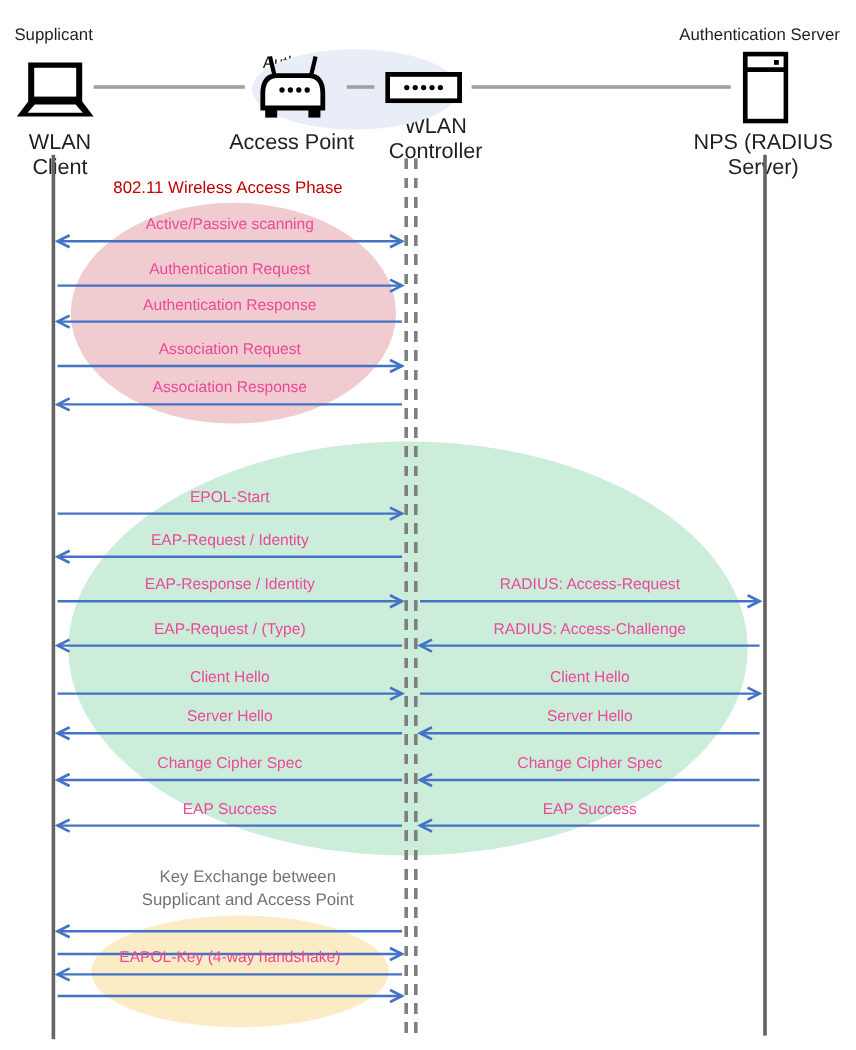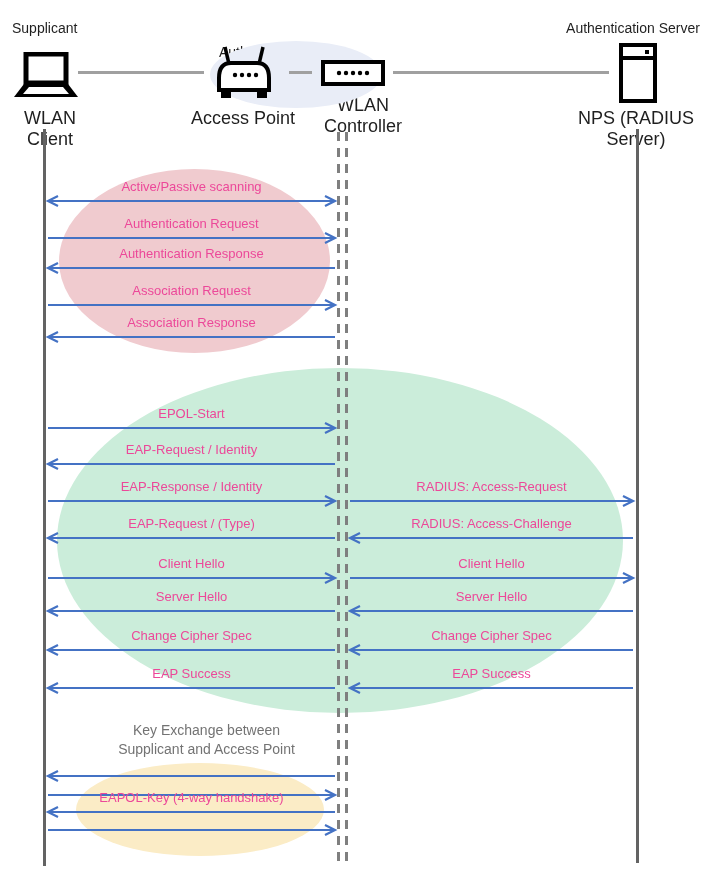--- a/index.html
+++ b/index.html
@@ -79,20 +79,21 @@
   <div class="actor-device" style="left:0px;top:108px;width:100px;">WLAN Client</div>
   <div class="actor-device" style="left:183px;top:108px;width:120px;">Access Point</div>
   <div class="actor-device" style="left:303px;top:95px;width:120px;">WLAN Controller</div>
   <div class="actor-device" style="left:556px;top:108px;width:160px;">NPS (RADIUS Server)</div>
 
   <div class="lifeline-solid z2" style="left:43px;top:129px;height:737px;"></div>
   <div class="lifeline-dashed z2" style="left:337px;top:132px;height:730px;"></div>
   <div class="lifeline-dashed z2" style="left:345px;top:132px;height:730px;"></div>
   <div class="lifeline-solid z2" style="left:636px;top:129px;height:734px;"></div>
 
+  <div class="phase-title z6" style="left:45px;top:147px;width:290px;color:#C00000;">802.11 Wireless Access Phase</div>
   <div class="phase-title z6" style="left:60px;top:721px;width:293px;color:#737373;">
     <span>Key Exchange between</span><br>
     <span>Supplicant and Access Point</span>
   </div>
 
   <div id="messages-layer">
       <svg class="msg-arrow" width="293" height="14" style="left: 45px; top: 194px;">
         <line x1="3" x2="290" y1="7" y2="7" stroke="#4472C4" stroke-width="2"></line>
         <path d="M 280 2 L 290 7 L 280 12" fill="none" stroke="#4472C4" stroke-width="2.2"></path>
         <path d="M 13 2 L 3 7 L 13 12" fill="none" stroke="#4472C4" stroke-width="2.2"></path>

